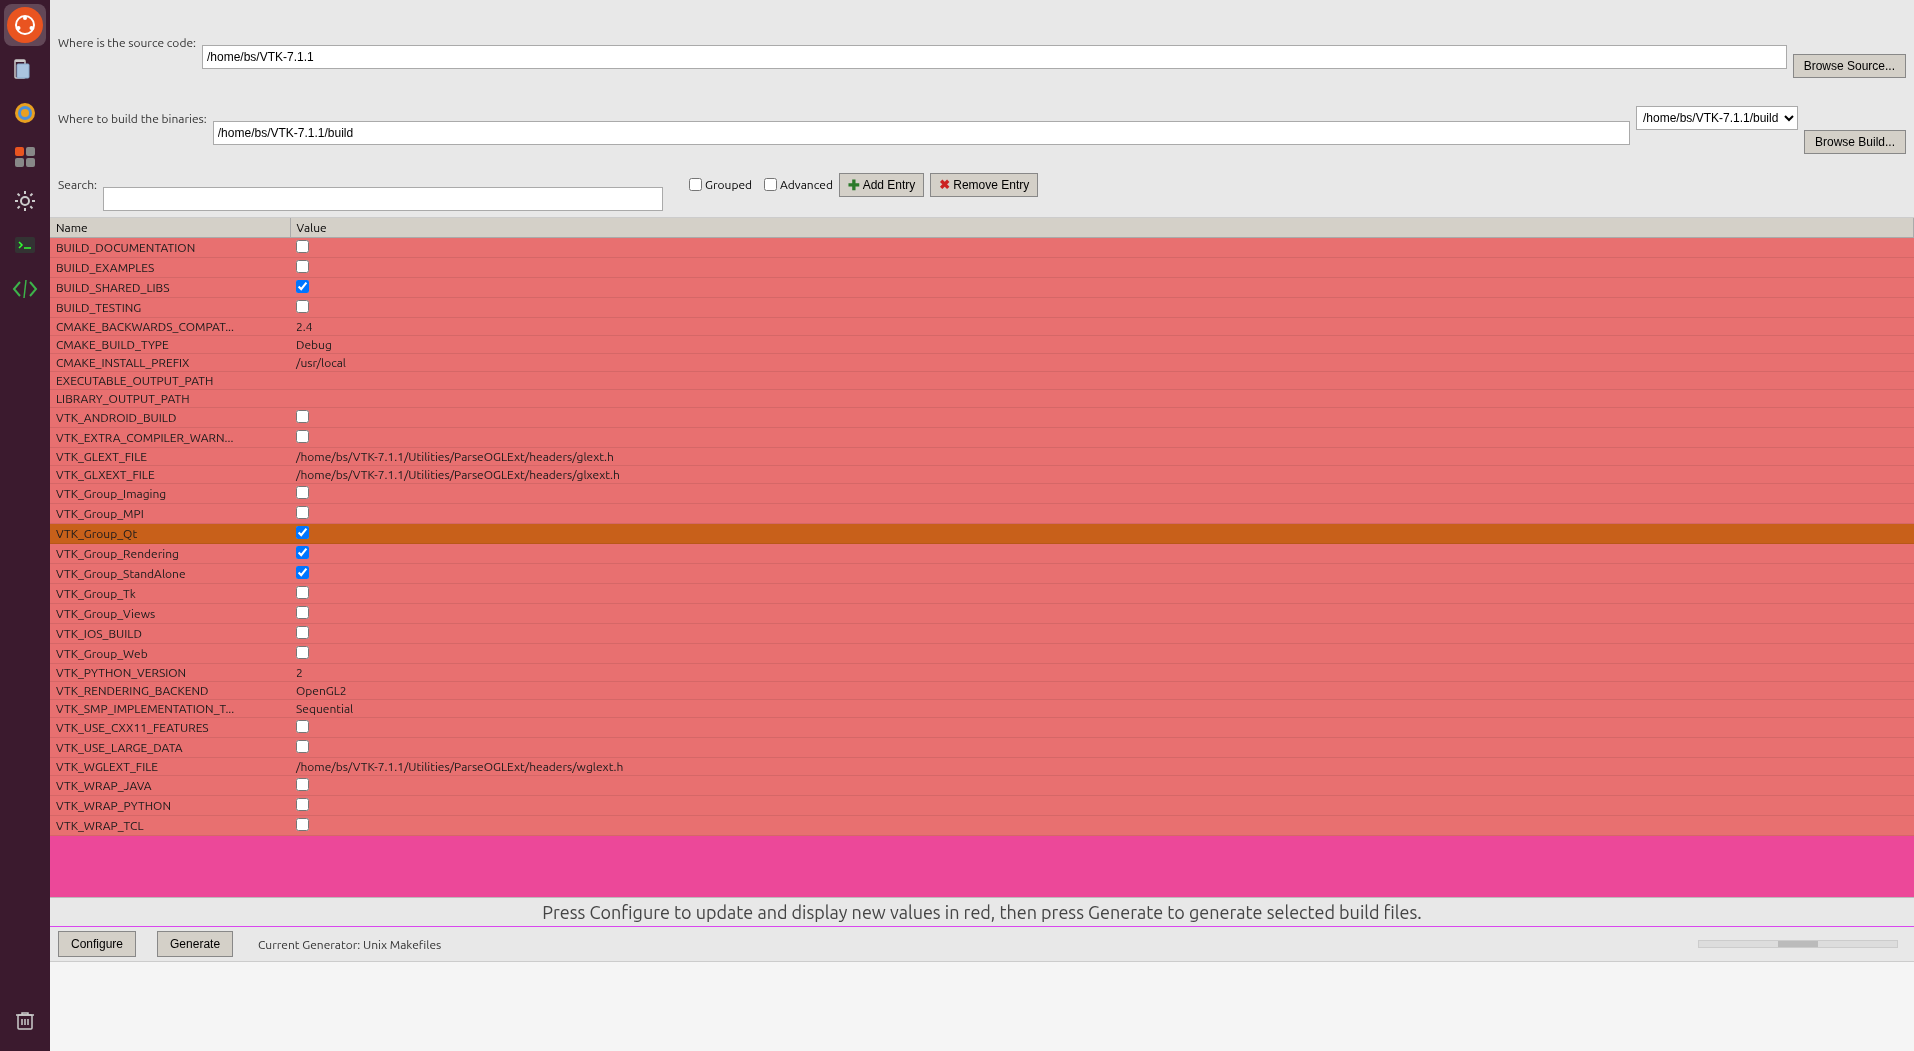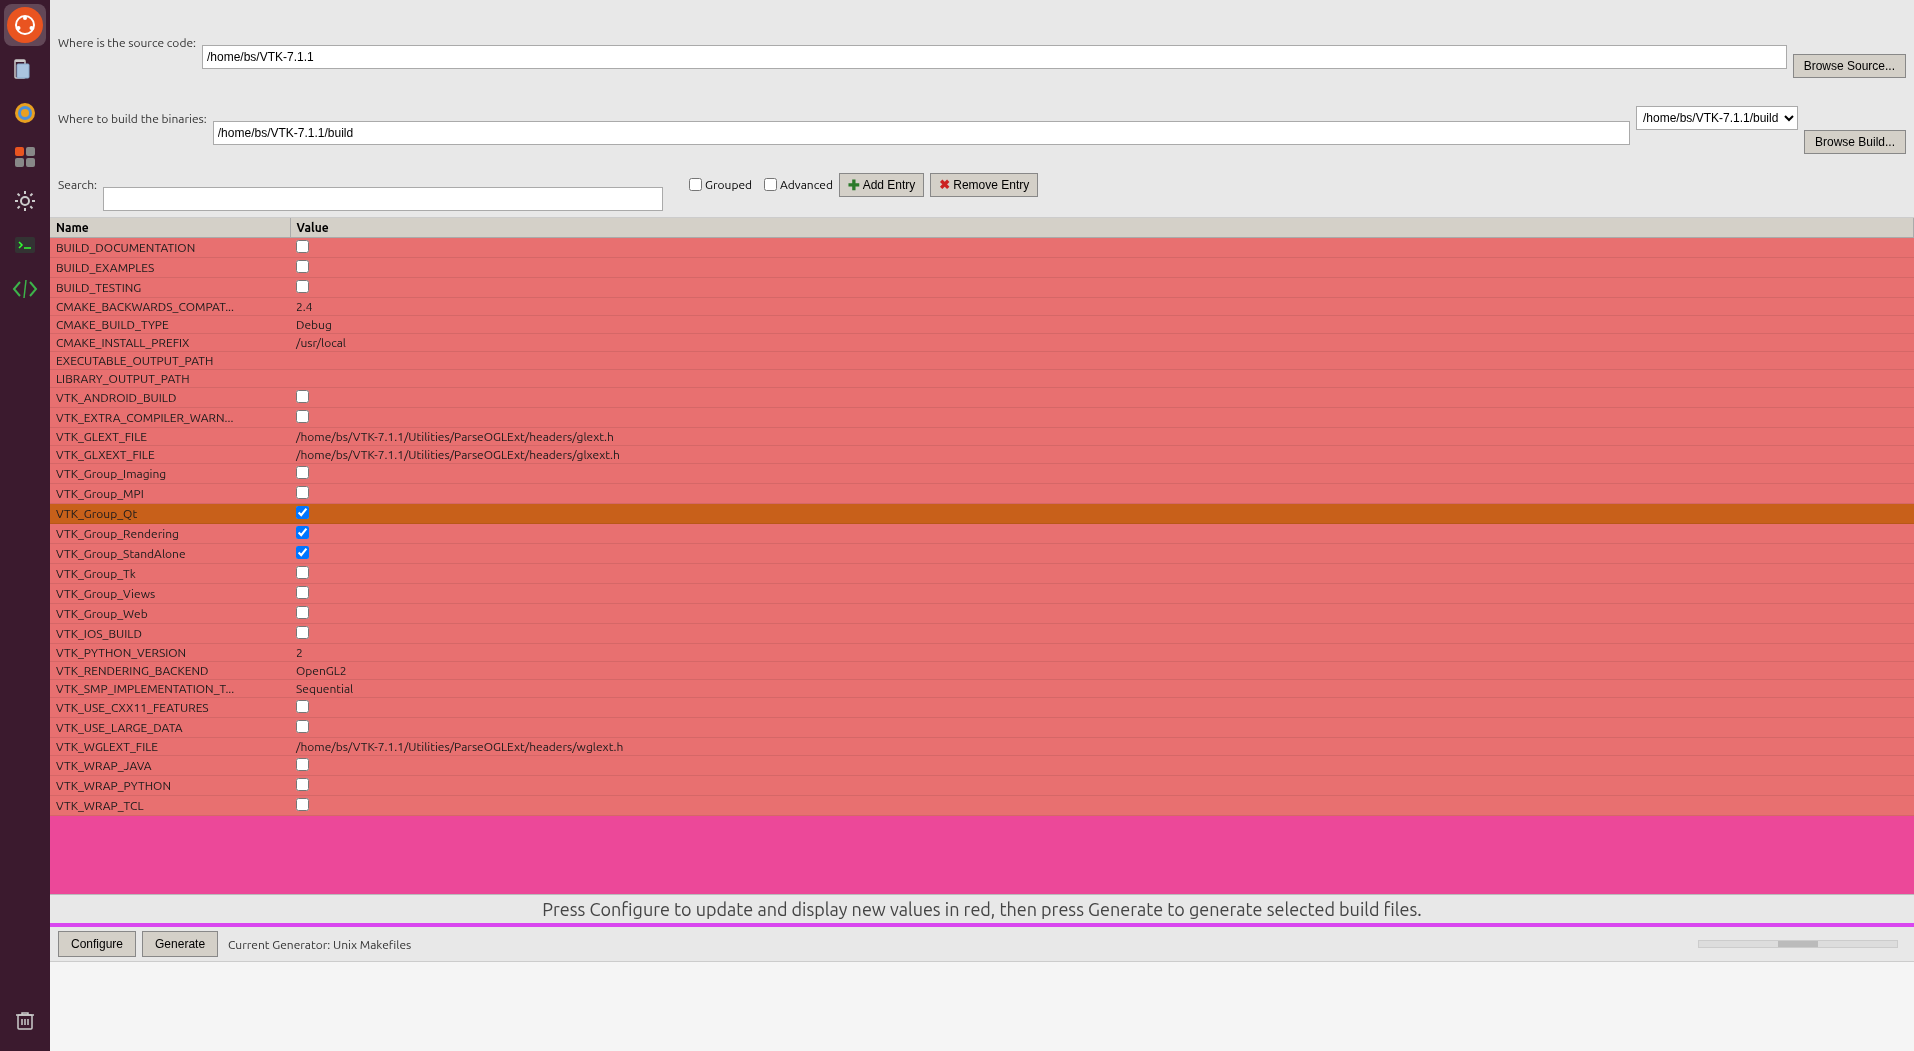--- a/index.html
+++ b/index.html
@@ -144,21 +144,21 @@
       width: 100%;
       border-collapse: collapse;
       font-size: 12px;
     }
     thead th {
       background: #d4d0c8;
       border-bottom: 1px solid #aaa;
       border-right: 1px solid #aaa;
       text-align: left;
       padding: 3px 6px;
-      font-weight: bold;
+      font-weight: normal;
       position: sticky;
       top: 0;
       z-index: 10;
     }
     tbody tr {
       background: #e87070;
     }
     tbody tr.highlight {
       background: #c8601a;
     }
@@ -184,23 +184,23 @@
       font-size: 18px;
       color: #444;
       text-align: center;
     }
 
     
     #bottom-bar {
       display: flex;
       align-items: center;
       padding: 4px 8px;
-      gap: 6px;
+      gap: 21px;
       background: #e8e8e8;
-      border-top: 4px solid #d946ef;
+      border-top: 1px solid #d946ef;
     }
     .bottom-btn {
       height: 26px;
       padding: 0 12px;
       background: #d4d0c8;
       border: 1px solid #888;
       font-size: 12px;
       cursor: pointer;
     }
     .generator-label {
@@ -355,20 +355,24 @@
       <tbody id="table-body">
       <tr>
             <td>BUILD_DOCUMENTATION</td>
             <td><input type="checkbox" class="table-cb" style=""></td>
           </tr>
           <tr>
             <td>BUILD_EXAMPLES</td>
             <td><input type="checkbox" class="table-cb" style=""></td>
           </tr>
           <tr>
+            <td>BUILD_SHARED_LIBS</td>
+            <td><input type="checkbox" class="table-cb" checked="" style=""></td>
+          </tr>
+          <tr>
             <td>BUILD_TESTING</td>
             <td><input type="checkbox" class="table-cb" style=""></td>
           </tr>
           <tr>
             <td>CMAKE_BACKWARDS_COMPAT...</td>
             <td>2.4</td>
           </tr>
           <tr>
             <td>CMAKE_BUILD_TYPE</td>
             <td>Debug</td>
@@ -423,25 +427,25 @@
           </tr>
           <tr>
             <td>VTK_Group_Tk</td>
             <td><input type="checkbox" class="table-cb" style=""></td>
           </tr>
           <tr>
             <td>VTK_Group_Views</td>
             <td><input type="checkbox" class="table-cb" style=""></td>
           </tr>
           <tr>
+            <td>VTK_IOS_BUILD</td>
+            <td><input type="checkbox" class="table-cb" style=""></td>
+          </tr>
+          <tr>
             <td>VTK_Group_Web</td>
-            <td><input type="checkbox" class="table-cb" style=""></td>
-          </tr>
-          <tr>
-            <td>VTK_IOS_BUILD</td>
             <td><input type="checkbox" class="table-cb" style=""></td>
           </tr>
           <tr>
             <td>VTK_PYTHON_VERSION</td>
             <td>2</td>
           </tr>
           <tr>
             <td>VTK_RENDERING_BACKEND</td>
             <td>OpenGL2</td>
           </tr>

